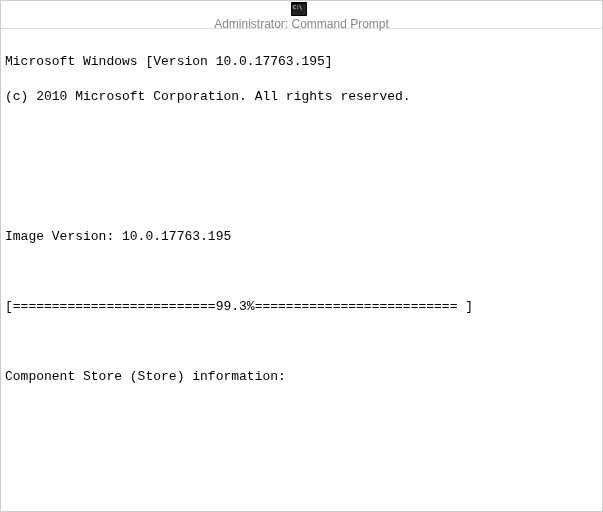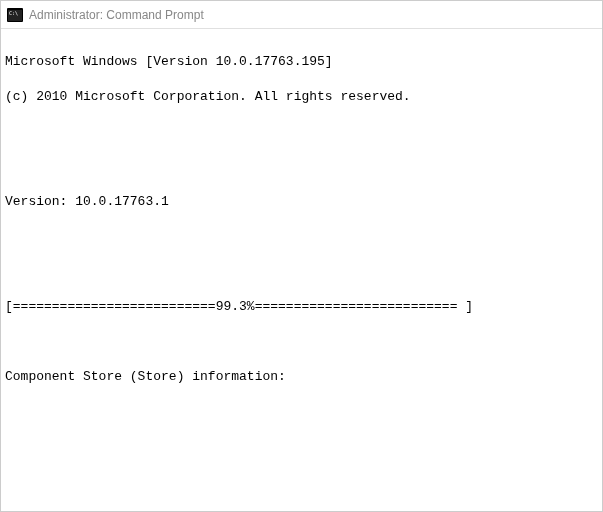--- a/index.html
+++ b/index.html
@@ -15,20 +15,21 @@
     .titlebar {
       height: 28px;
       background: #fff;
       border-bottom: 1px solid #e0e0e0;
       display: flex;
       align-items: center;
       padding: 0 6px;
       font-family: 'Segoe UI', Tahoma, sans-serif;
       font-size: 12px;
       color: #888;
+      flex-direction: column;
     }
     .titlebar-icon {
       width: 16px;
       height: 16px;
       margin-right: 6px;
       display: flex;
       align-items: center;
       justify-content: center;
     }
     .titlebar-icon svg { width: 16px; height: 16px; }
@@ -54,22 +55,22 @@
     </svg>
   </span>
   <span>Administrator: Command Prompt</span>
 </div>
 
 <div class="console">
 <span class="line">Microsoft Windows [Version 10.0.17763.195]</span>
 <span class="line">(c) 2010 Microsoft Corporation. All rights reserved.</span>
 <span class="line"> </span>
 <span class="line"> </span>
-<span class="line">Version: 10.0.17763.1</span>
 <span class="line"> </span>
+<span class="line">Image Version: 10.0.17763.195</span>
 <span class="line"> </span>
 <span class="line">[==========================99.3%========================== ]</span>
 <span class="line"> </span>
 <span class="line">Component Store (Store) information:</span>
 <span class="line"> </span>
 
 
 
 
 

